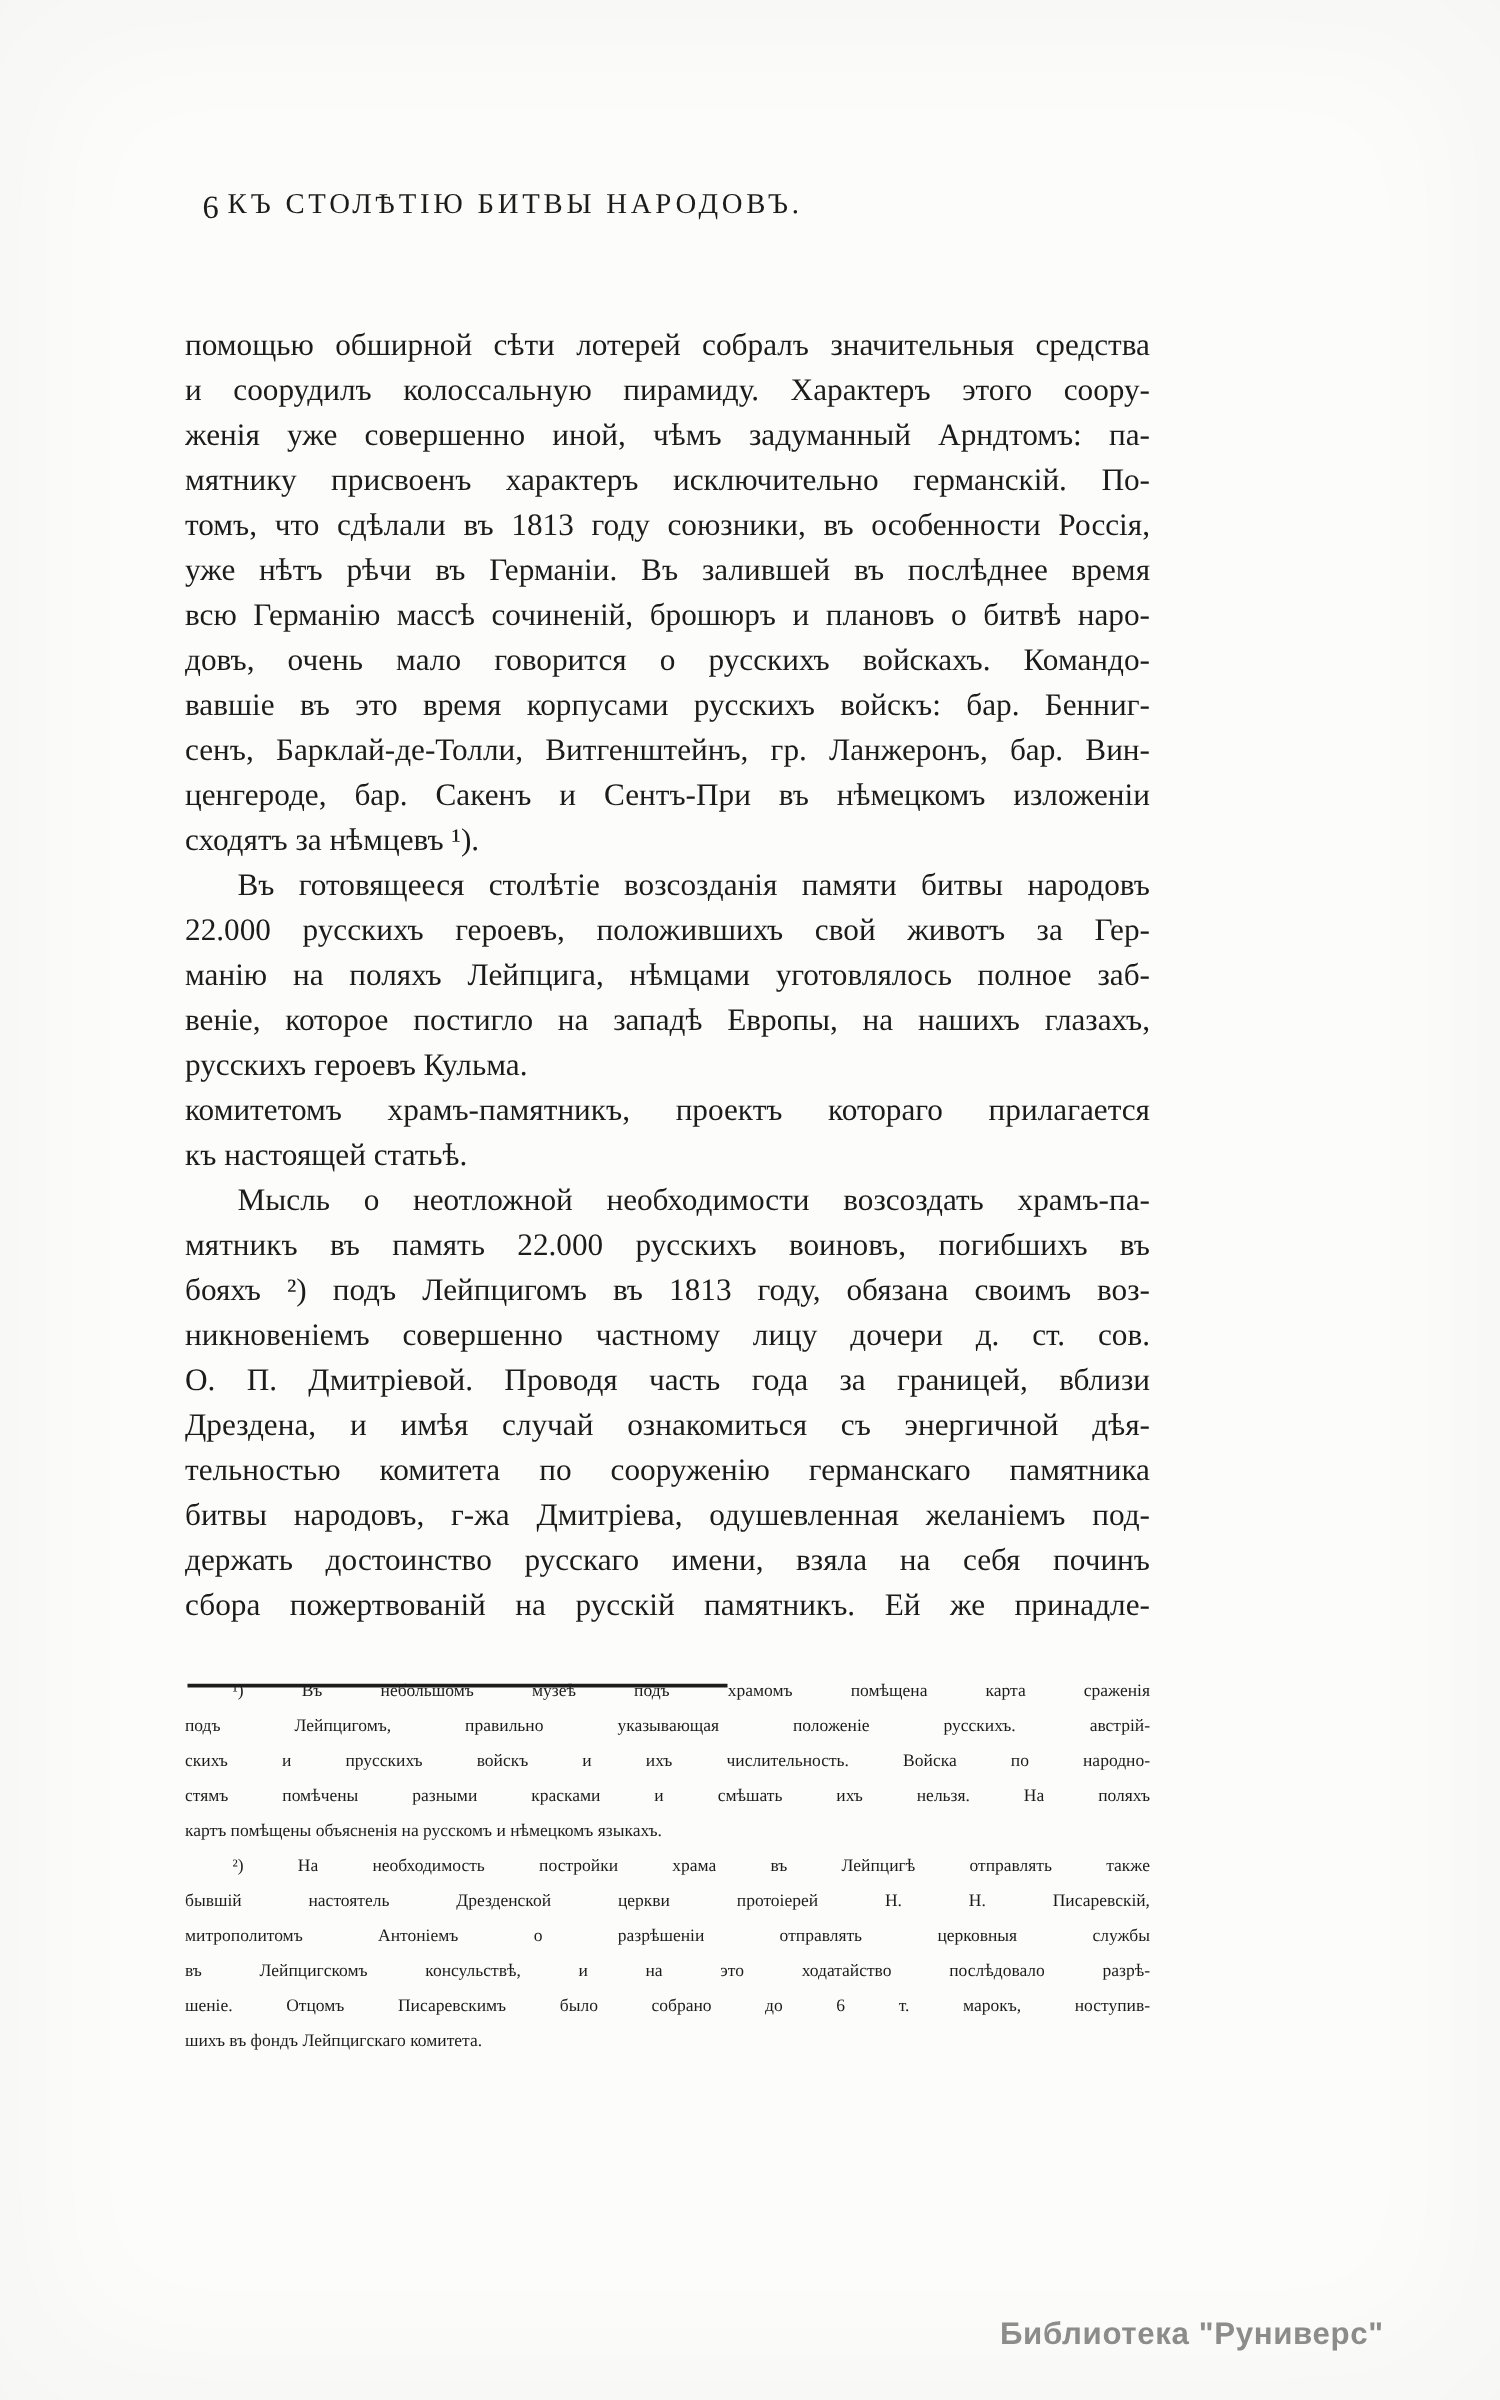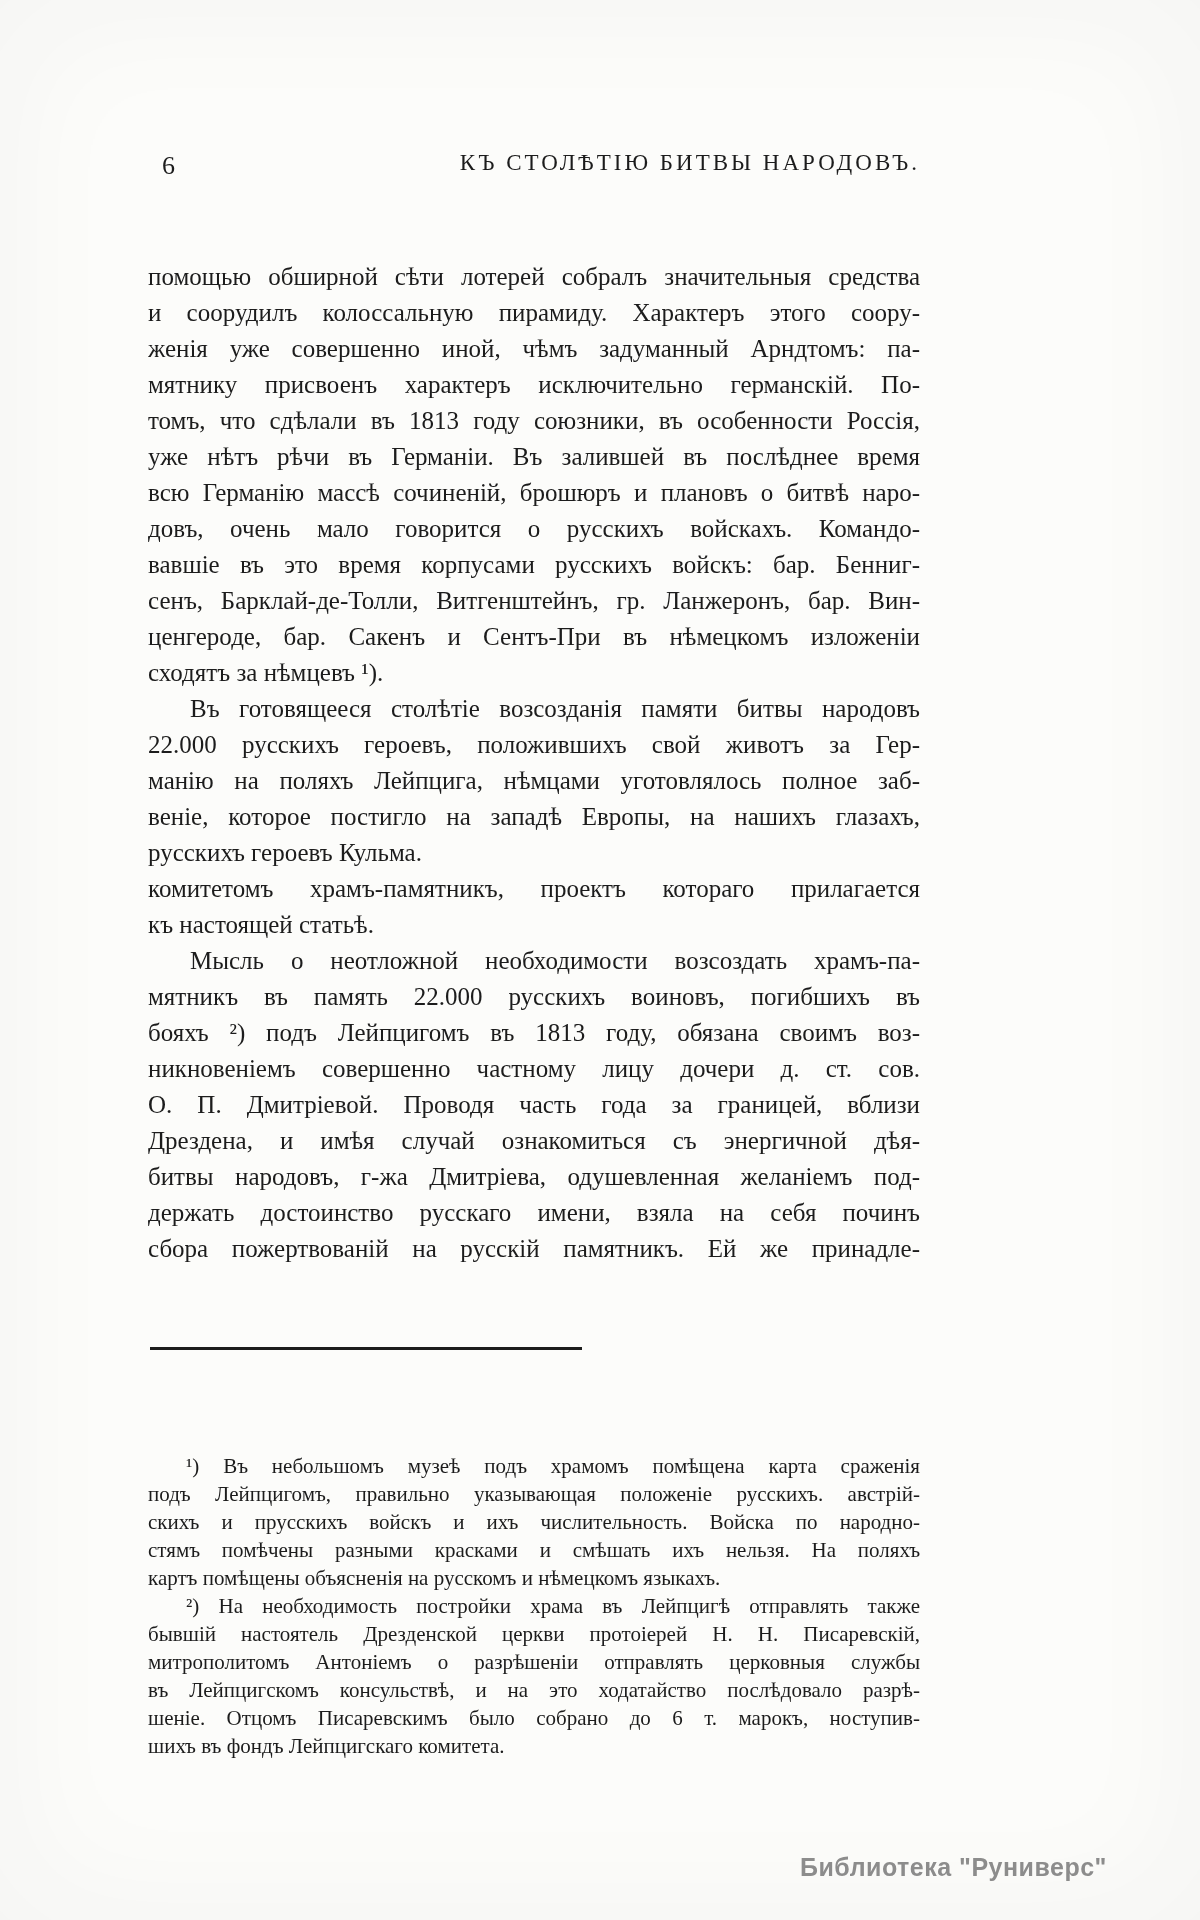--- a/index.html
+++ b/index.html
@@ -28,21 +28,21 @@
     height: 32px;
   }
   .pagenum {
     position: absolute;
     left: 14px;
     top: 1px;
     font-size: 26px;
   }
   .running-title {
     display: block;
-    text-align: right;
+    text-align: left;
     padding-left: 34px;
     font-size: 23px;
     letter-spacing: 3px;
     white-space: nowrap;
   }
   .body-text {
     position: absolute;
     top: 219px;
     left: 148px;
     width: 772px;
@@ -62,24 +62,24 @@
   .fn-rule {
     position: absolute;
     top: 1347px;
     left: 150px;
     width: 432px;
     height: 3px;
     background: #1c1c1c;
   }
   .footnotes {
     position: absolute;
-    top: 1452px;
+    top: 1340px;
     left: 148px;
     width: 772px;
-    font-size: 21px;
+    font-size: 14px;
   }
   .footnotes .line {
     height: 28px;
     line-height: 28px;
   }
   .footnotes .line.indent { text-indent: 38px; }
   .watermark {
     position: absolute;
     top: 1853px;
     left: 800px;
@@ -127,20 +127,21 @@
         <div class="line">комитетомъ храмъ-памятникъ, проектъ котораго прилагается</div>
         <div class="line last">къ настоящей статьѣ.</div>
       </div>
       <div class="para">
         <div class="line indent">Мысль о неотложной необходимости возсоздать храмъ-па-</div>
         <div class="line">мятникъ въ память 22.000 русскихъ воиновъ, погибшихъ въ</div>
         <div class="line">бояхъ ²) подъ Лейпцигомъ въ 1813 году, обязана своимъ воз-</div>
         <div class="line">никновеніемъ совершенно частному лицу дочери д. ст. сов.</div>
         <div class="line">О. П. Дмитріевой. Проводя часть года за границей, вблизи</div>
         <div class="line">Дрездена, и имѣя случай ознакомиться съ энергичной дѣя-</div>
+        <div class="line">тельностью комитета по сооруженію германскаго памятника</div>
         <div class="line">битвы народовъ, г-жа Дмитріева, одушевленная желаніемъ под-</div>
         <div class="line">держать достоинство русскаго имени, взяла на себя починъ</div>
         <div class="line">сбора пожертвованій на русскій памятникъ. Ей же принадле-</div>
       </div>
     </div>
 
   <div class="fn-rule"></div>
 
   <div class="footnotes" id="footnotes">
       <div class="para">

